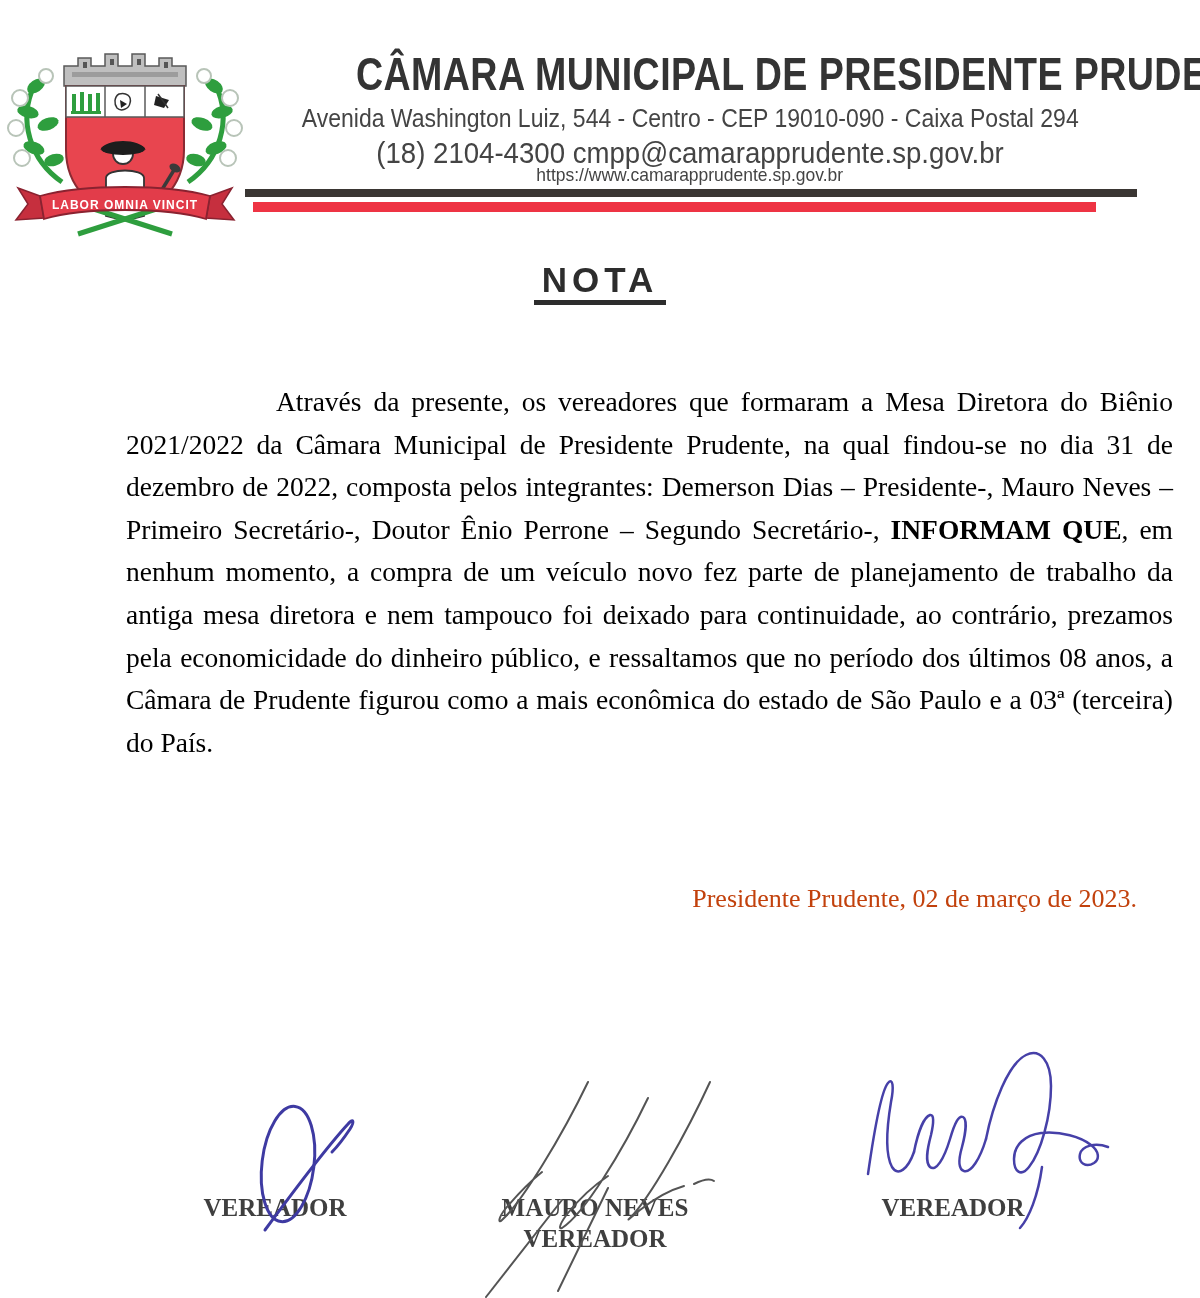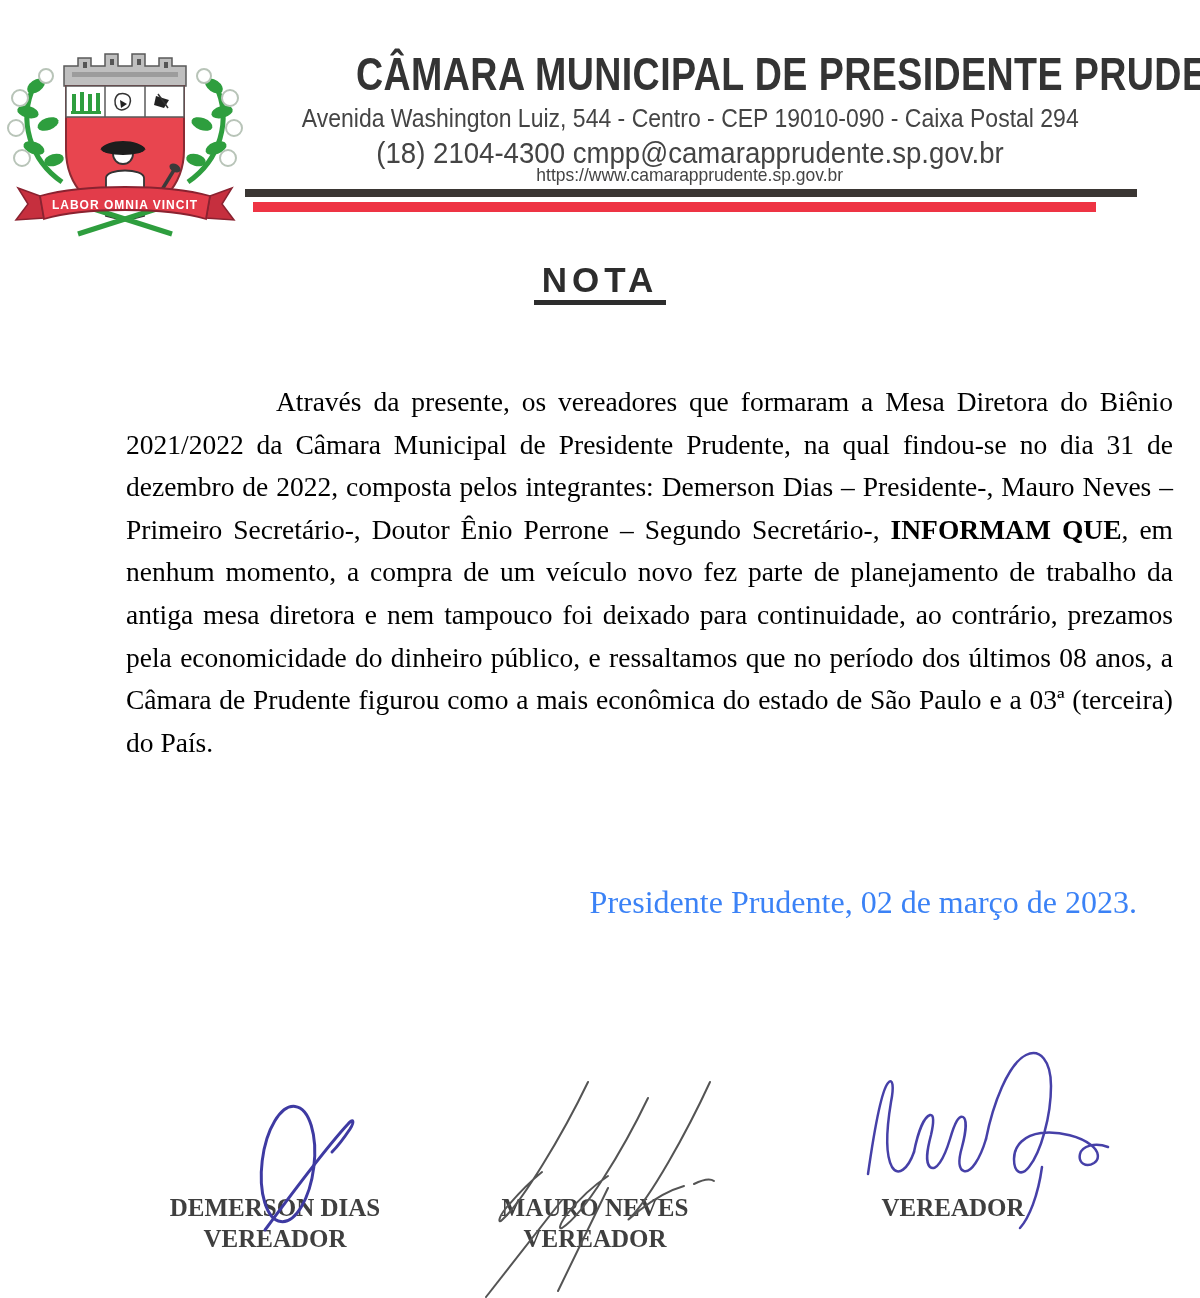--- a/index.html
+++ b/index.html
@@ -24,21 +24,21 @@
   .nota-wrap{position:absolute;left:0;top:260px;width:1200px;text-align:center;}
   .nota{display:inline-block;font-family:"Liberation Sans",sans-serif;font-weight:bold;
         font-size:35px;letter-spacing:5px;color:#2d2d2d;
         border-bottom:5px solid #2d2d2d;padding:0 8px 0 8px;}
   
   .body-text{position:absolute;left:90px;top:381px;width:1047px;
              font-size:27.5px;line-height:42.6px;color:#000000;text-align:justify;margin-left:36px;}
   .body-text p{margin:0;text-indent:150px;}
   .body-text p.second{margin-top:3px;}
   .dateline{position:absolute;left:90px;top:884px;width:1047px;text-align:right;
-            font-size:32px;color:#3b82f6;}
+            font-size:26px;color:#c2410c;}
   
   .sig-block{position:absolute;text-align:center;font-family:"Liberation Serif",serif;
              font-weight:bold;color:#3f3f3f;font-size:25px;line-height:31px;z-index:1;}
   .sig-demerson{left:145px;top:1192px;width:260px;}
   .sig-mauro{left:465px;top:1192px;width:260px;}
   .sig-enio{left:808px;top:1192px;width:290px;}
   .ink{position:absolute;z-index:2;pointer-events:none;}
   .ink-demerson{left:238px;top:1086px;}
   .ink-mauro{left:458px;top:1068px;}
   .ink-enio{left:828px;top:1046px;}
@@ -137,21 +137,20 @@
   <span class="nota">NOTA</span>
 </div>
 
 <div class="body-text">
   <p><span>Através da presente, os vereadores que formaram a Mesa Diretora do Biênio 2021/2022 da Câmara Municipal de Presidente Prudente, na qual findou-se no dia 31 de dezembro de 2022, composta pelos integrantes: Demerson Dias – Presidente-, Mauro Neves – Primeiro Secretário-, Doutor Ênio Perrone – Segundo Secretário-, </span><b>INFORMAM QUE</b><span>, em nenhum momento, a compra de um veículo novo fez parte de planejamento de trabalho da antiga mesa diretora e nem tampouco foi deixado para continuidade, ao contrário, prezamos pela economicidade do dinheiro público, e ressaltamos que no período dos últimos 08 anos, a Câmara de Prudente figurou como a mais econômica do estado de São Paulo e a 03ª (terceira) do País.</span></p>
 </div>
 
 <div class="dateline">Presidente Prudente, 02 de março de 2023.</div>
 
 <div class="sig-block sig-demerson">
-  <div>DEMERSON DIAS</div>
   <div>VEREADOR</div>
 </div>
 <div class="sig-block sig-mauro">
   <div>MAURO NEVES</div>
   <div>VEREADOR</div>
 </div>
 <div class="sig-block sig-enio">
   <div>VEREADOR</div>
 </div>
 

